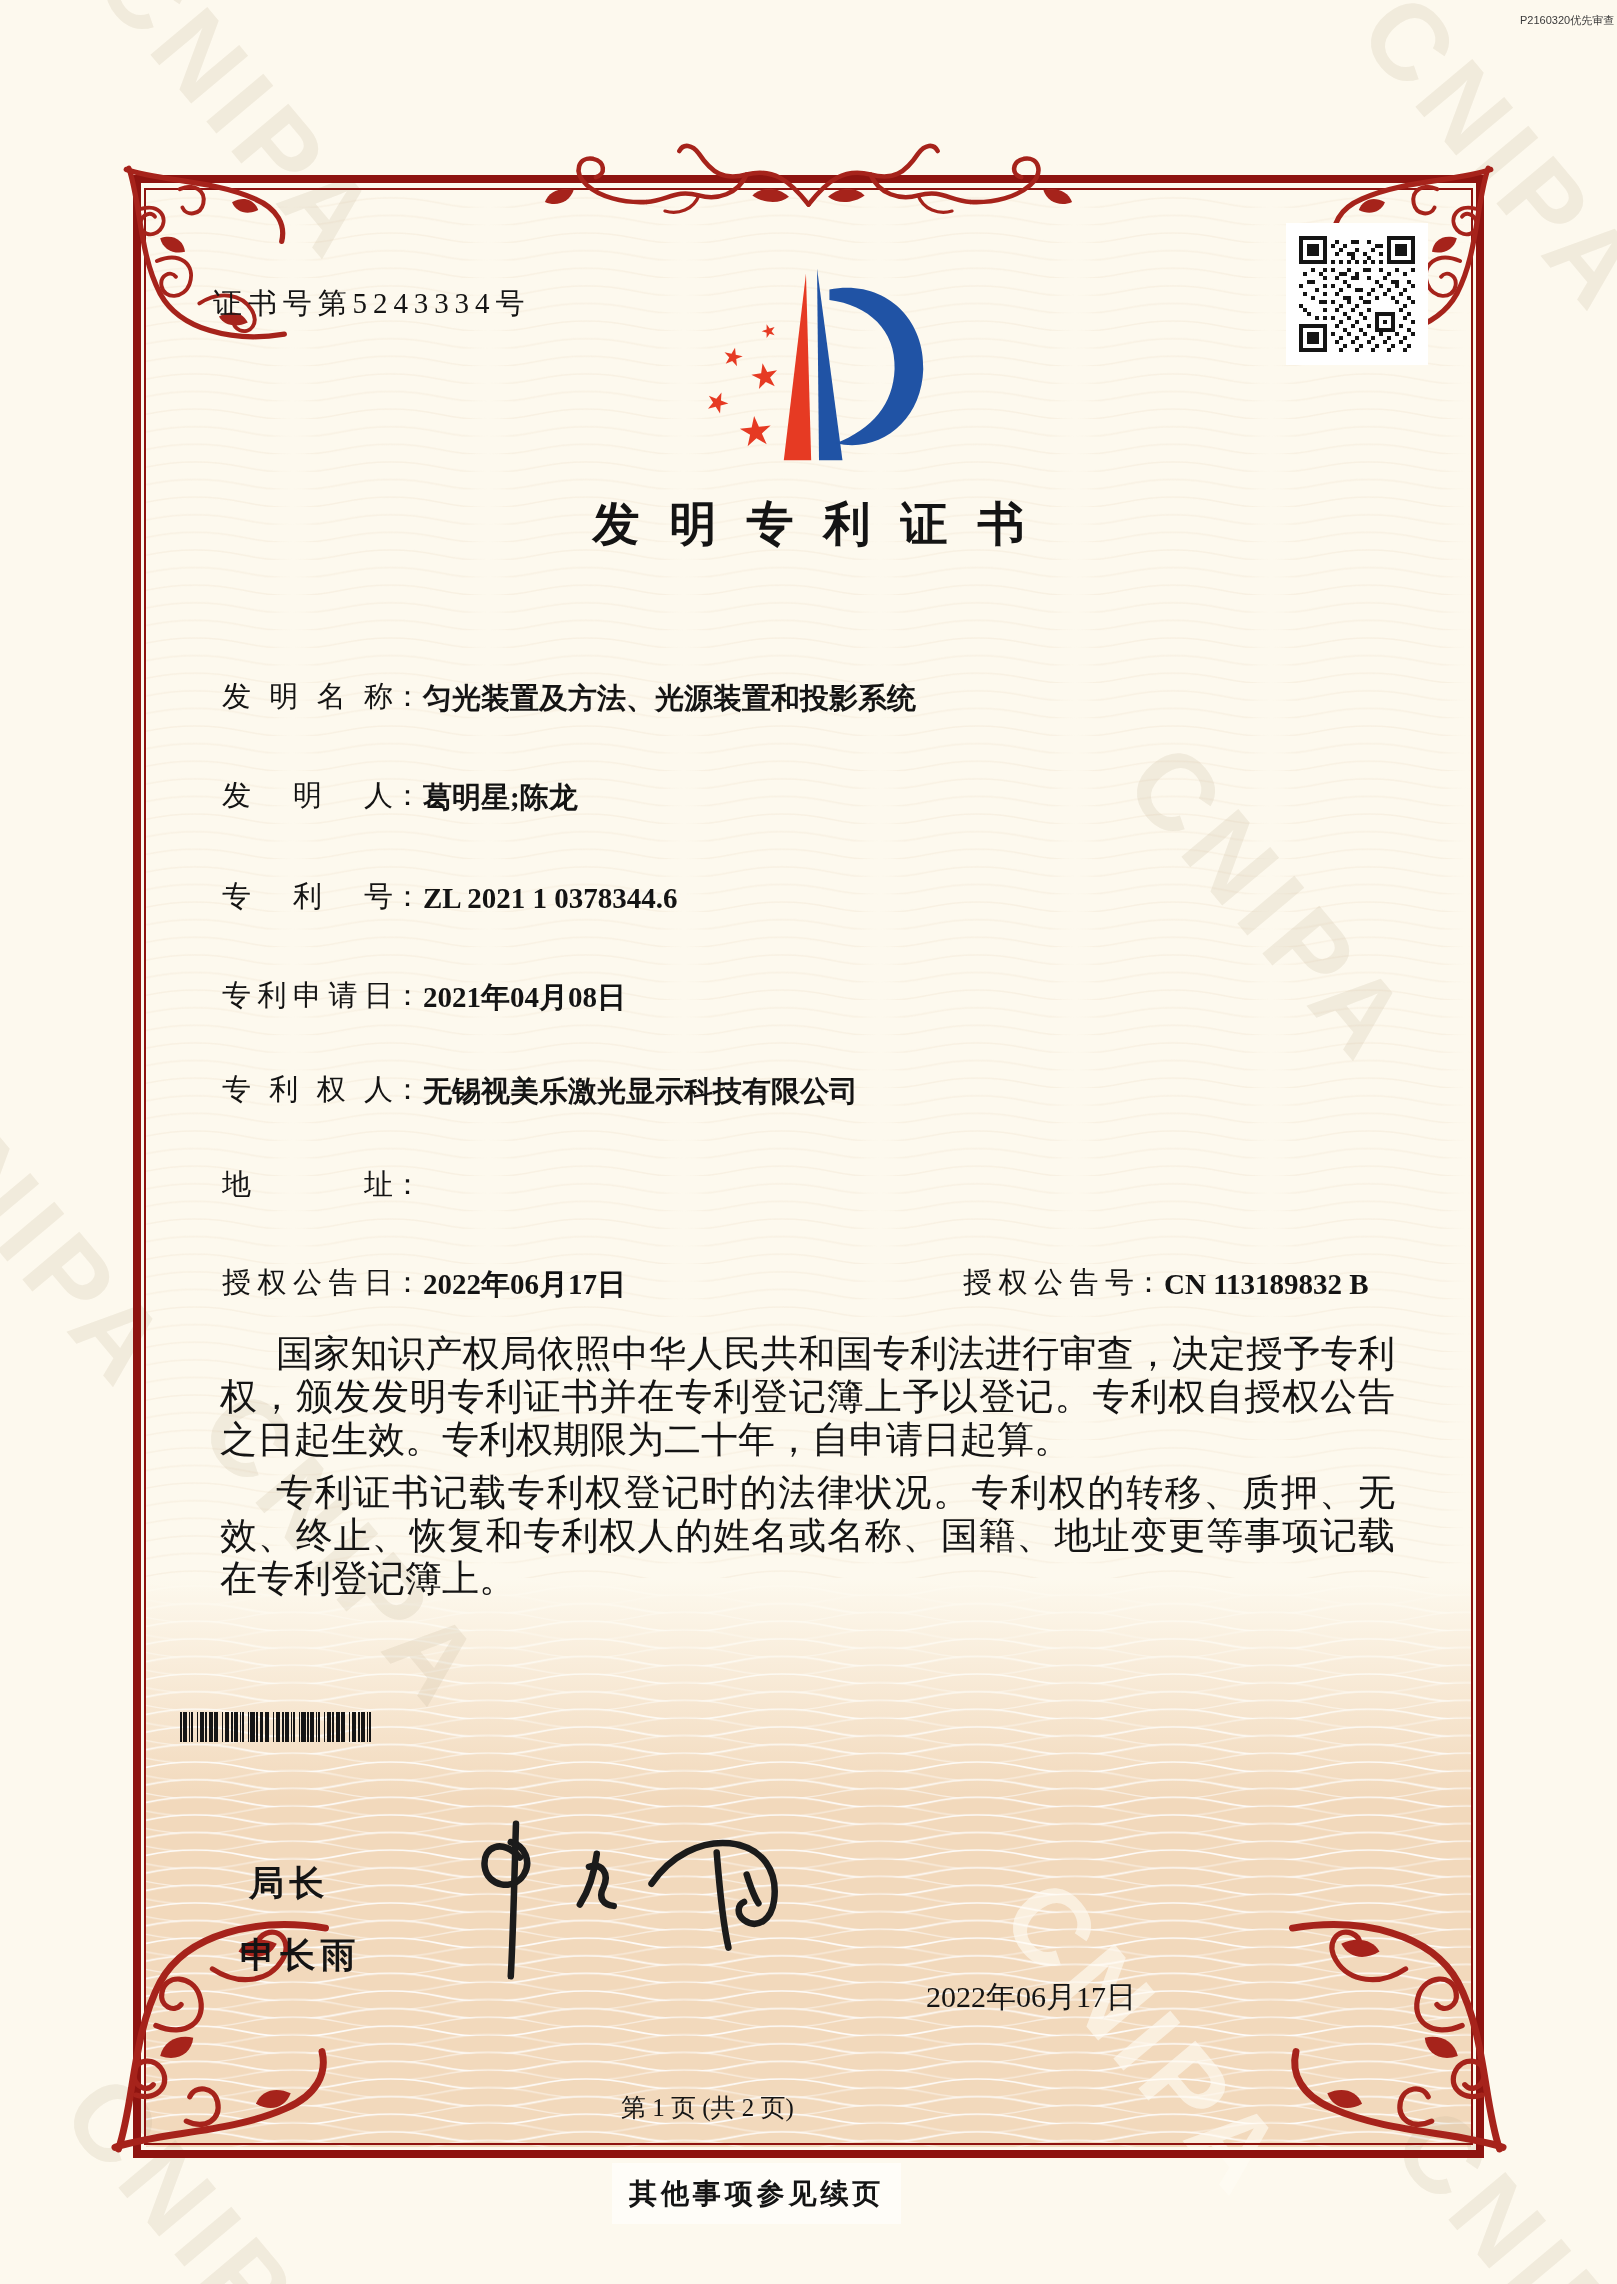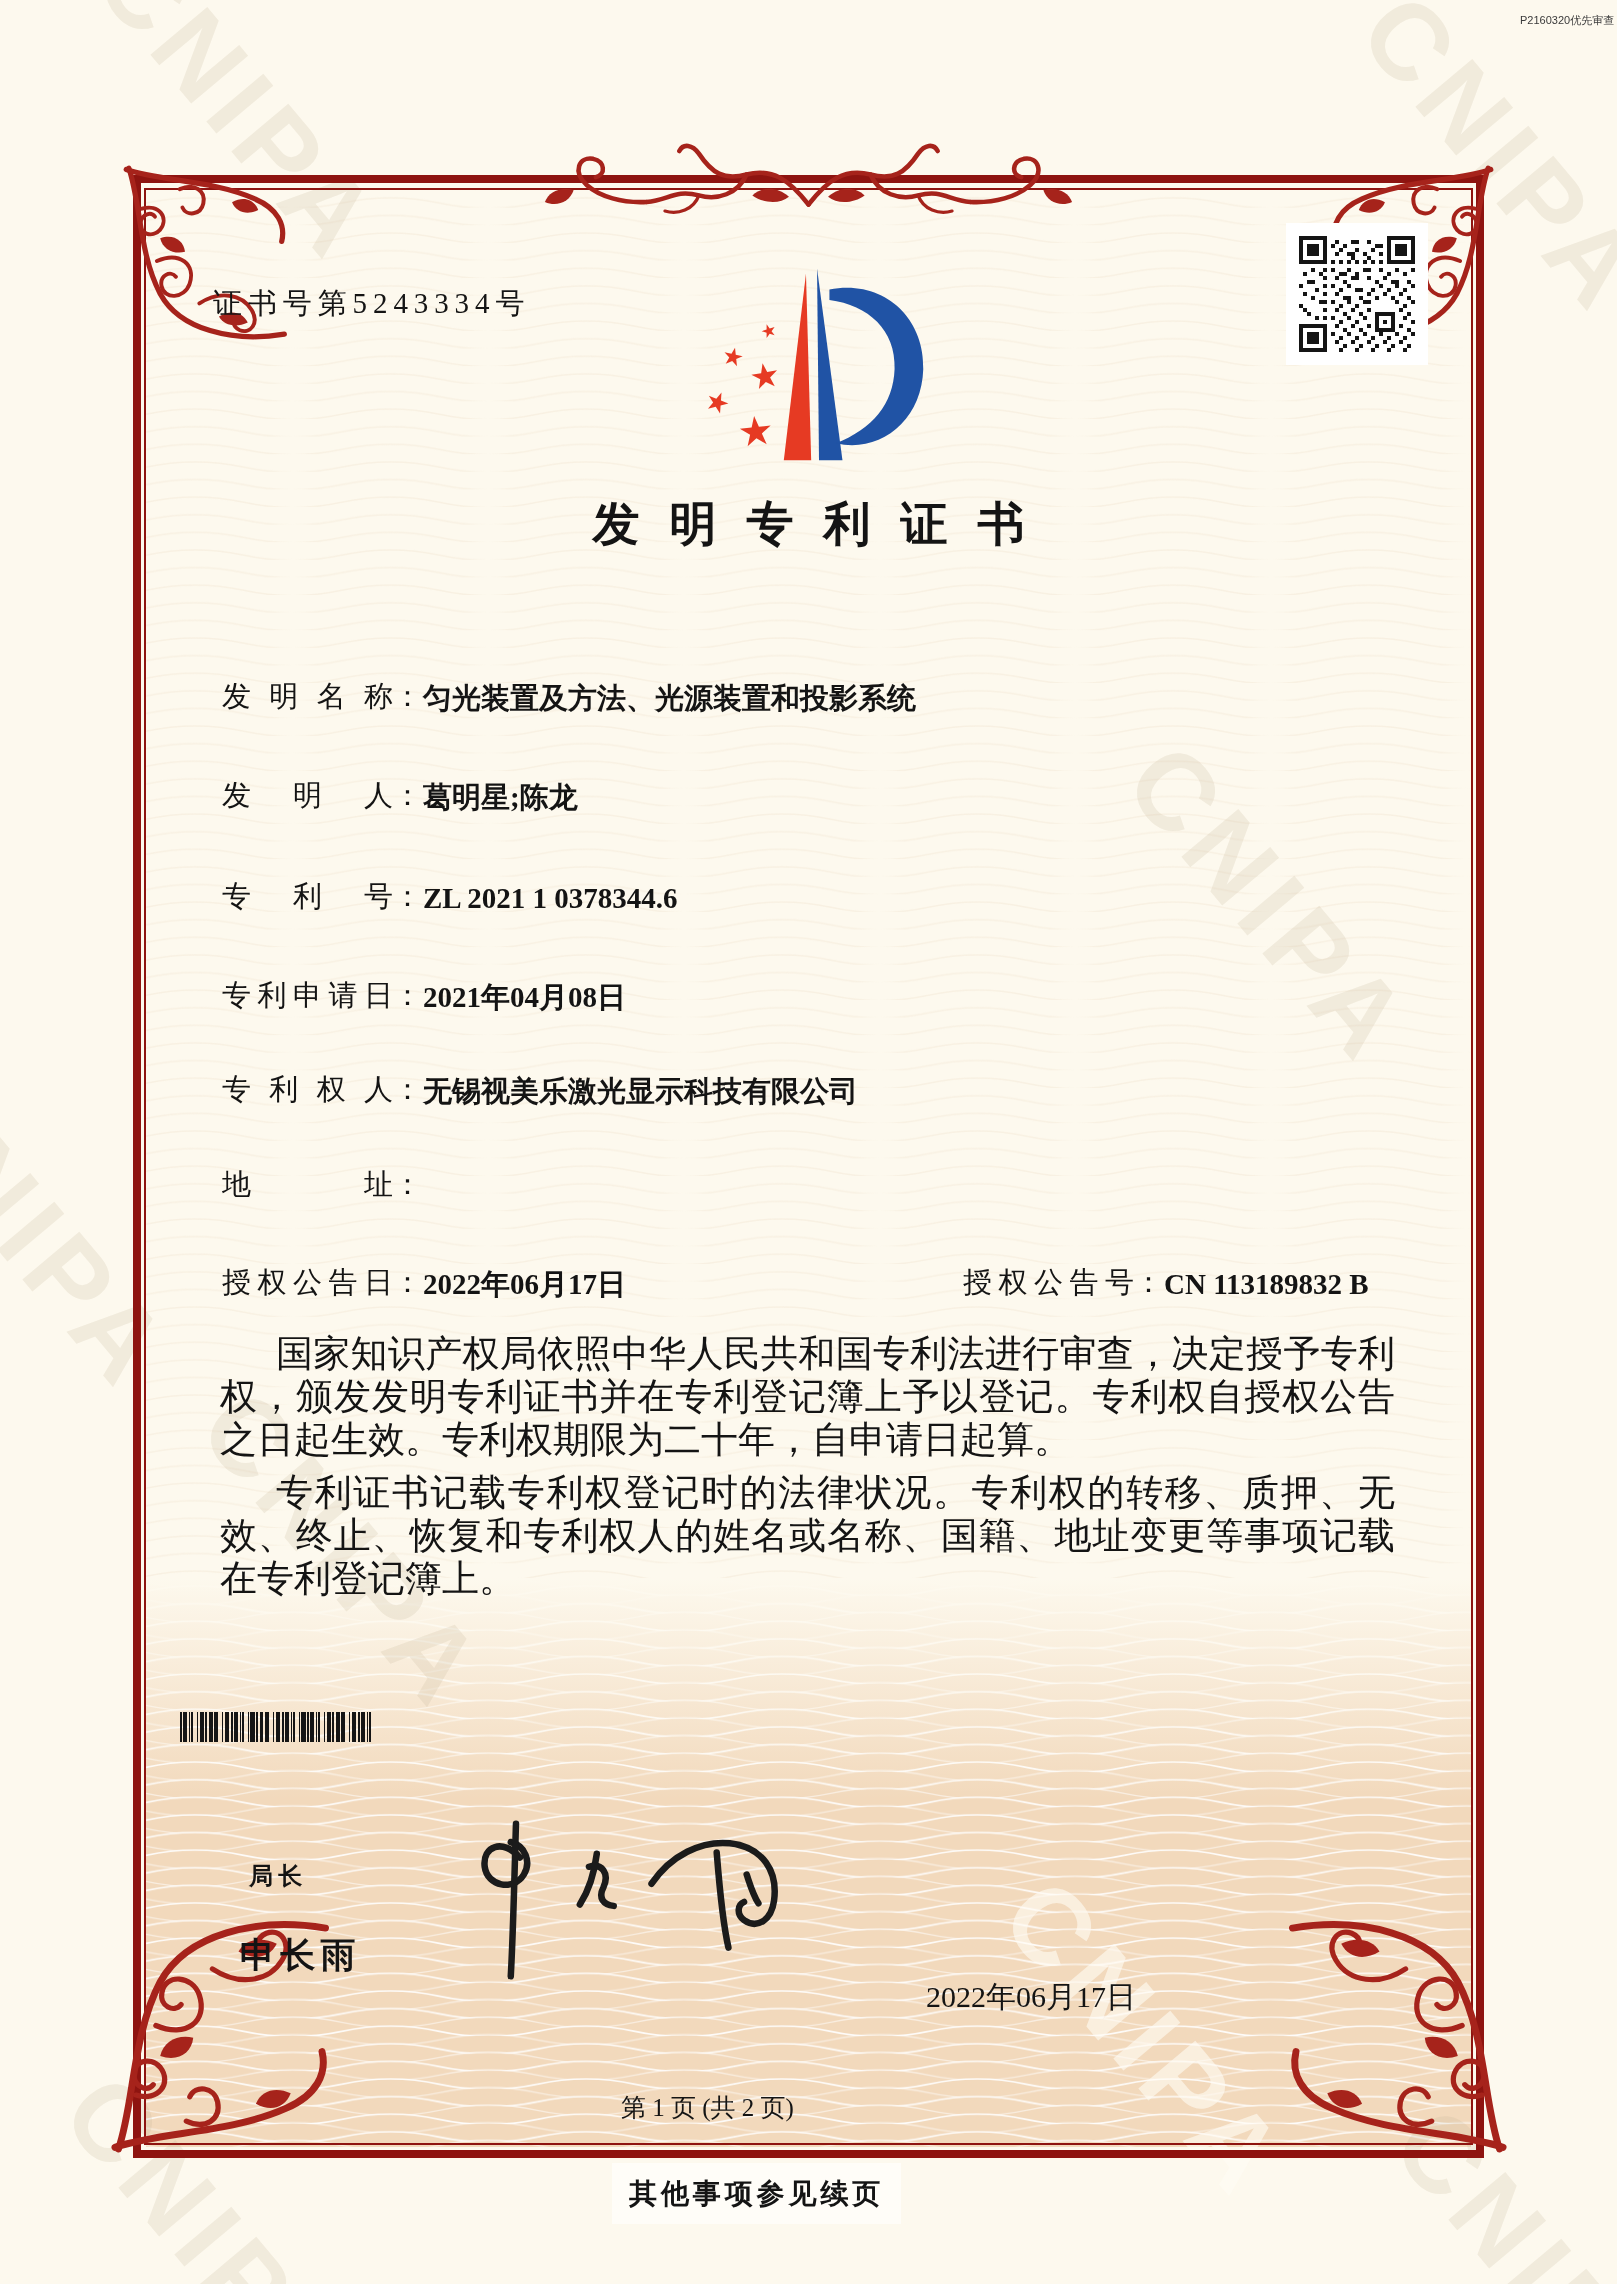--- a/index.html
+++ b/index.html
@@ -44,21 +44,21 @@
   .fvalue.addr{flex:none;width:727px;}
   .fvalue.grant1{flex:none;width:540px;}
   .paras{left:220px;top:1332px;width:1175px;font-size:37px;line-height:43px;
     text-align:justify;z-index:5;}
   .paras p{margin:0 0 10.4px 0;text-indent:56px;}
   .barcode{left:180px;top:1712px;width:194px;height:30px;z-index:5;
     background:repeating-linear-gradient(90deg,
       #151515 0 2px,rgba(0,0,0,0) 2px 3.3px,#151515 3.3px 7.2px,rgba(0,0,0,0) 7.2px 9px,
       #151515 9px 10.4px,rgba(0,0,0,0) 10.4px 11px,#151515 11px 13px,rgba(0,0,0,0) 13px 17px,
       #151515 17px 18px,rgba(0,0,0,0) 18px 19.6px,#151515 19.6px 24px,rgba(0,0,0,0) 24px 25.4px);}
-  .sig-title{left:249px;top:1860px;font-size:24px;font-weight:700;letter-spacing:5.2px;
+  .sig-title{left:249px;top:1860px;font-size:35px;font-weight:700;letter-spacing:5.2px;
     font-family:"Liberation Sans","DejaVu Sans",sans-serif;z-index:5;}
   .sig-name{left:240px;top:1932px;font-size:35px;font-weight:700;letter-spacing:5.2px;
     font-family:"Liberation Sans","DejaVu Sans",sans-serif;z-index:5;}
   .signature{left:443px;top:1812px;z-index:5;}
   .issue-date{left:894px;top:1977px;width:274px;text-align:center;font-size:30px;z-index:5;}
   .page-info{left:577px;top:2091px;width:261px;text-align:center;font-size:25px;z-index:5;}
   .footer-note{left:612px;top:2163px;background:#fffdf8;padding:11.7px 17px;
     font-size:28px;font-weight:600;letter-spacing:3.9px;z-index:5;text-align:right;}
   .defs-holder{width:0;height:0;position:absolute;}
 </style>

